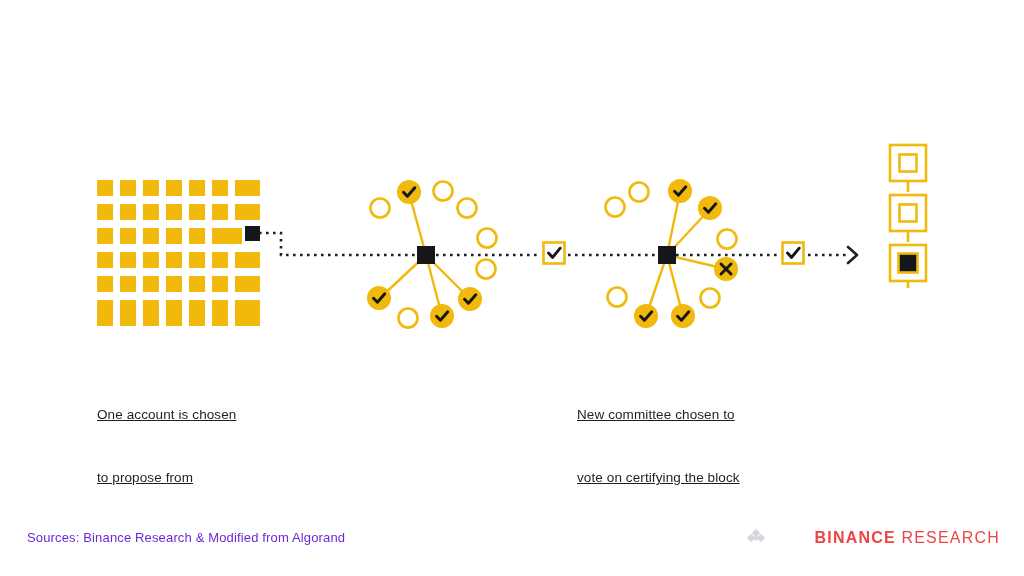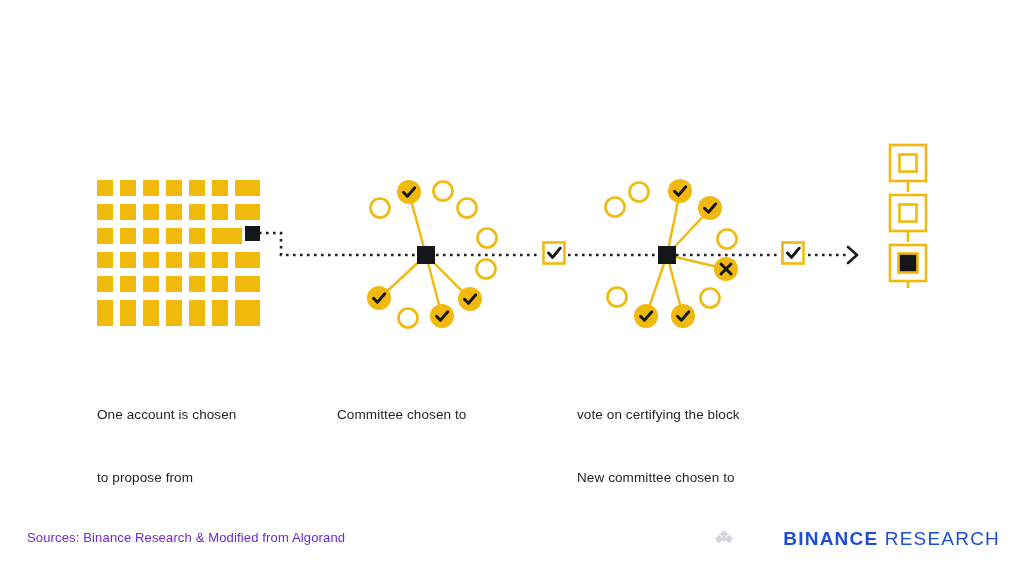--- a/index.html
+++ b/index.html
@@ -26,21 +26,21 @@
   }
   .caption {
     position: absolute;
     font-family: "Liberation Sans", sans-serif;
     font-size: 13.5px;
     line-height: 21px;
     color: #1e2026;
     white-space: pre;
     letter-spacing: 0.1px;
   }
-  .caption-line { display: block; }
+  .caption-line { display: block; text-decoration: underline; }
   #caption-1 { left: 97px;  top: 362px; }
   #caption-2 { left: 337px; top: 362px; }
   #caption-3 { left: 577px; top: 362px; }
   #caption-4 { left: 863px; top: 362px; }
 
   #footer-source {
     position: absolute;
     left: 27px;
     top: 530px;
     font-size: 13px;
@@ -51,23 +51,23 @@
   #brand {
     position: absolute;
     right: 24px;
     top: 528px;
     display: flex;
     align-items: center;
     gap: 9px;
   }
   #brand-mark { display: block; }
   #brand-text {
-    font-size: 19px;
+    font-size: 16px;
     letter-spacing: 1.2px;
-    color: #1d4ed8;
+    color: #ef4444;
     white-space: pre;
     margin-left: 40px;
   }
   #brand-name { font-weight: bold; }
   #brand-sub  { font-weight: normal; }
 </style>
 </head>
 <body>
 
 <div id="page">
@@ -254,25 +254,24 @@
         <rect x="898.5" y="253.5" width="19" height="19" fill="#14161a" stroke="#F0B90B" stroke-width="2.6"></rect>
       </g>
     </g>
   </svg>
 
   <div class="caption" id="caption-1">
     <span class="caption-line">One account is chosen</span>
     <span class="caption-line">to propose from</span>
   </div>
   <div class="caption" id="caption-2">
-    <span class="caption-line">Committee chosen to</span>
   </div>
   <div class="caption" id="caption-3">
+    <span class="caption-line">New committee chosen to</span>
     <span class="caption-line">vote on certifying the block</span>
-    <span class="caption-line">New committee chosen to</span>
   </div>
 
   <div id="footer-source">Sources: Binance Research &amp; Modified from Algorand</div>
 
   <div id="brand">
     <svg id="brand-mark" width="20" height="20" viewBox="0 0 20 20">
       <g fill="#d3d6dd">
         <rect x="7.05" y="2.1" width="5.9" height="5.9" transform="rotate(45 10 5.05)"></rect>
         <rect x="2.1" y="7.05" width="5.9" height="5.9" transform="rotate(45 5.05 10)"></rect>
         <rect x="12.0" y="7.05" width="5.9" height="5.9" transform="rotate(45 14.95 10)"></rect>

